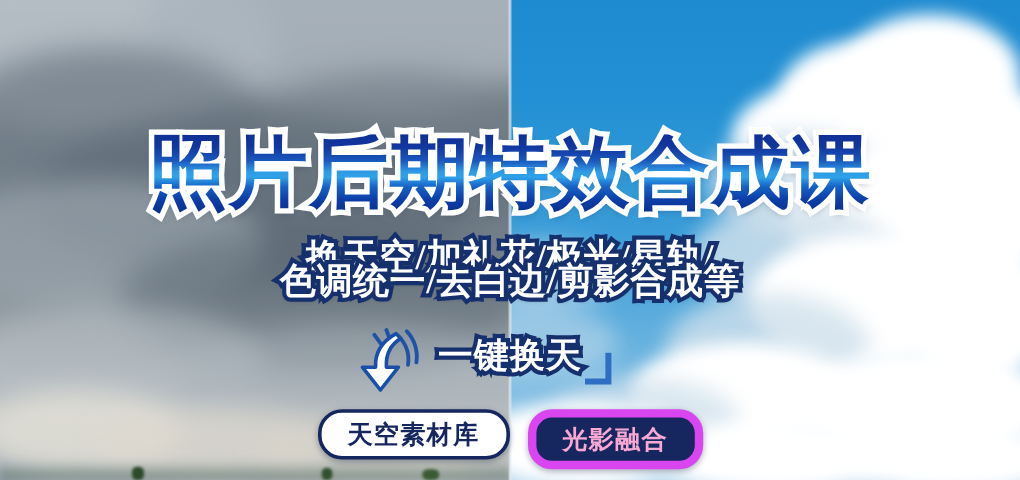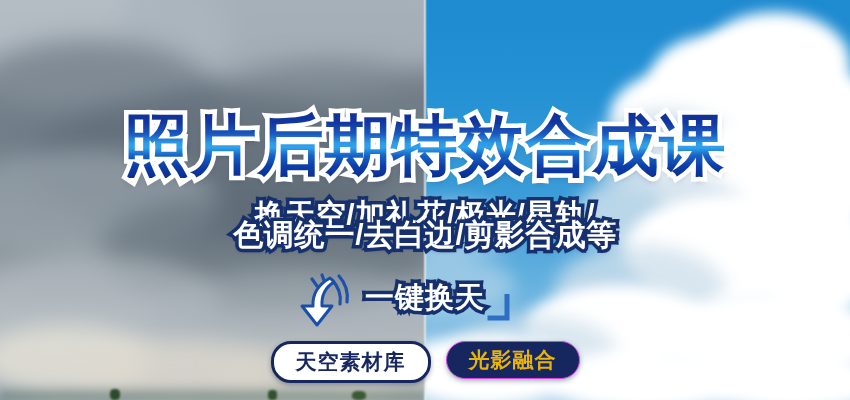--- a/index.html
+++ b/index.html
@@ -24,21 +24,21 @@
     position:absolute;left:425px;top:0;width:425px;height:400px;overflow:hidden;
     background:linear-gradient(180deg,#1e8ad0 0%,#2391d4 22%,#3a9cd8 48%,#63b0de 70%,#8fc4e6 86%,#b3d6ed 100%);
   }
   .bg-right .cw{position:absolute;border-radius:50%;background:#ffffff;filter:blur(7px);}
   .bg-right .cg{position:absolute;border-radius:50%;background:#cfe0ec;filter:blur(9px);}
 
   .seam{position:absolute;left:423px;top:0;width:4px;height:400px;
         background:linear-gradient(90deg,rgba(200,210,218,.0),rgba(226,234,240,.85),rgba(200,215,228,.0));}
 
   
-  .content{position:absolute;inset:0;}
+  .content{position:absolute;inset:0;font-family:Liberation Serif, serif;}
 
   .title{
     position:absolute;left:0;right:0;top:112px;text-align:center;
     font-size:66px;font-weight:bold;letter-spacing:1px;line-height:1;
     background:linear-gradient(180deg,
         #0f2f96 0%,#12379f 16%,#1a57bd 33%,#2f9ae4 47%,#2fa2ea 54%,
         #1762c6 66%,#0d3ea8 82%,#0a2f8e 100%);
     -webkit-background-clip:text;background-clip:text;color:transparent;
     -webkit-text-stroke:0px;
     filter:drop-shadow(0 0 0 #fff);
@@ -80,21 +80,21 @@
   .bracket{position:absolute;left:487px;top:13px;width:26px;height:28px;}
 
   
   .pills{position:absolute;left:0;right:0;top:341px;display:flex;justify-content:center;gap:15px;}
   .pill{
     height:36px;border-radius:20px;display:flex;align-items:center;justify-content:center;
     font-size:21px;font-weight:bold;letter-spacing:1px;padding:0 22px;
     box-shadow:0 2px 5px rgba(10,25,55,.35);
   }
   .pill-light{background:#ffffff;color:#16265e;border:3px solid #16265e;}
-  .pill-dark{background:#16265e;color:#eab308;border:1px solid #d946ef;}
+  .pill-dark{background:#16265e;color:#f9a8d4;border:7px solid #d946ef;}
 </style>
 </head>
 <body>
 
 <div id="stage">
 
   <div class="bg-left">
     <div class="dk" style="left:-70px;top:-40px;width:300px;height:150px;background:#b9c2c9;opacity:.85;"></div>
     <div class="dk" style="left:120px;top:-60px;width:340px;height:160px;background:#aab4bd;opacity:.8;"></div>
     <div class="dk" style="left:-40px;top:40px;width:260px;height:120px;background:#6f7b86;opacity:.75;"></div>

